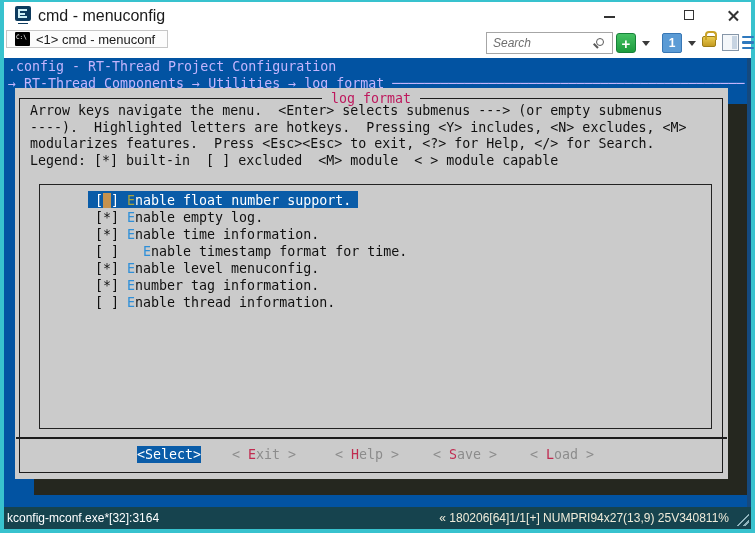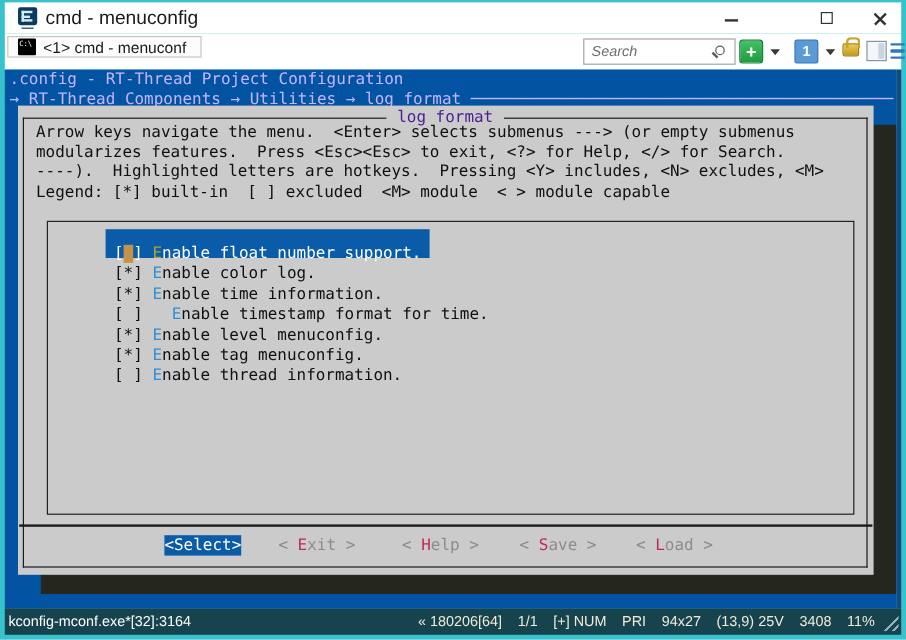--- a/index.html
+++ b/index.html
@@ -56,41 +56,41 @@
   .rightstrip{position:absolute;left:747px;top:58px;width:4px;height:449px;background:#15497E;}
   .trow{position:absolute;white-space:pre;color:#c4b5fd;}
   .row-config{left:4px;top:0;}
   .row-crumb{left:4px;top:17px;}
 
   .shadow{position:absolute;left:30px;top:46px;width:713px;height:391px;background:#25271F;}
   .dialog{position:absolute;left:11px;top:30px;width:713px;height:391px;background:#CBCBCB;color:#101010;}
   .dlg-borderbox{position:absolute;left:4px;top:10px;right:5px;bottom:6px;border:1.5px solid #1c1c1c;border-top:none;pointer-events:none;}
   .dlg-titlerow{position:absolute;left:4px;right:5px;top:3px;height:15px;display:flex;align-items:center;}
   .hline{flex:1;height:1.5px;background:#1c1c1c;}
-  .dlg-title{padding:0 9px;color:#4c1d95;white-space:pre;}
+  .dlg-title{padding:0 9px;color:#be185d;white-space:pre;}
   .instr{position:absolute;left:15px;top:15px;line-height:16.5px;}
   .instr div{white-space:pre;}
   .listbox{position:absolute;left:24px;top:96px;width:673px;height:245px;border:1.5px solid #222;}
-  .item{position:absolute;left:73px;height:17px;padding:12px 7px;white-space:pre;cursor:default;}
+  .item{position:absolute;left:73px;height:17px;padding:1px 7px;white-space:pre;cursor:default;}
   .item .hotkey{color:#2E8FD8;}
   .item.selected{background:#0A5CA8;color:#FFFFFF;}
   .item.selected .hotkey{color:#A8A33C;}
   .item .cursorblk{background:#C5924E;color:#C5924E;}
   .i0{top:103px}.i1{top:120px}.i2{top:137px}.i3{top:154px}.i4{top:171px}.i5{top:188px}.i6{top:205px}
   .sep{position:absolute;left:1px;right:1px;top:349px;height:1.5px;background:#1c1c1c;}
   .dbtn{position:absolute;top:358px;height:17px;white-space:pre;color:#8C8C8C;cursor:default;}
   .dbtn .hot{color:#C02B50;}
   .dbtn.selected{background:#0A5CA8;color:#FFFFFF;}
   .b0{left:122px}.b1p{left:217px}.b2p{left:320px}.b3p{left:418px}.b4p{left:515px}
 
   
   .statusbar{position:absolute;left:4px;top:507px;width:747px;height:22px;background:#16434E;
        display:flex;align-items:center;font-size:12px;color:#FFFFFF;}
   .sb-left{margin-left:3px;white-space:pre;}
-  .sb-right{margin-left:auto;margin-right:22px;display:flex;gap:13px;color:#EFEBD9;white-space:pre;}
+  .sb-right{margin-left:auto;margin-right:22px;display:flex;color:#EFEBD9;white-space:pre;}
   .grip{position:absolute;right:2px;bottom:3px;width:15px;height:15px;
        background:repeating-linear-gradient(135deg,transparent 0 3px,#8FB3BC 3px 4.6px);
        clip-path:polygon(100% 0,100% 100%,0 100%);}
 </style>
 </head>
 <body>
 
 <div class="frame">
 
   <div class="titlebar">
@@ -147,33 +147,33 @@
     <div class="dialog">
       <div class="dlg-titlerow">
         <span class="hline"></span>
         <span class="dlg-title">log format</span>
         <span class="hline"></span>
       </div>
       <div class="dlg-borderbox"></div>
 
       <div class="instr">
         <div>Arrow keys navigate the menu.  &lt;Enter&gt; selects submenus ---&gt; (or empty submenus</div>
+        <div>----).  Highlighted letters are hotkeys.  Pressing &lt;Y&gt; includes, &lt;N&gt; excludes, &lt;M&gt;</div>
         <div>modularizes features.  Press &lt;Esc&gt;&lt;Esc&gt; to exit, &lt;?&gt; for Help, &lt;/&gt; for Search.</div>
-        <div>----).  Highlighted letters are hotkeys.  Pressing &lt;Y&gt; includes, &lt;N&gt; excludes, &lt;M&gt;</div>
         <div>Legend: [*] built-in  [ ] excluded  &lt;M&gt; module  &lt; &gt; module capable</div>
       </div>
 
       <div class="listbox"></div>
 
       <div class="item selected i0"><span>[</span><span class="cursorblk"> </span><span>] </span><span class="hotkey">E</span><span>nable float number support.</span></div>
-      <div class="item i1"><span>[*] </span><span class="hotkey">E</span><span>nable color log.</span></div>
+      <div class="item i1"><span>[*] </span><span class="hotkey">E</span><span>nable empty log.</span></div>
       <div class="item i2"><span>[*] </span><span class="hotkey">E</span><span>nable time information.</span></div>
       <div class="item i3"><span>[ ]   </span><span class="hotkey">E</span><span>nable timestamp format for time.</span></div>
       <div class="item i4"><span>[*] </span><span class="hotkey">E</span><span>nable level menuconfig.</span></div>
-      <div class="item i5"><span>[*] </span><span class="hotkey">E</span><span>nable tag menuconfig.</span></div>
+      <div class="item i5"><span>[*] </span><span class="hotkey">E</span><span>number tag information.</span></div>
       <div class="item i6"><span>[ ] </span><span class="hotkey">E</span><span>nable thread information.</span></div>
 
       <div class="sep"></div>
 
       <div class="dbtn selected b0">&lt;Select&gt;</div>
       <div class="dbtn b1p"><span>&lt; </span><span class="hot">E</span><span>xit &gt;</span></div>
       <div class="dbtn b2p"><span>&lt; </span><span class="hot">H</span><span>elp &gt;</span></div>
       <div class="dbtn b3p"><span>&lt; </span><span class="hot">S</span><span>ave &gt;</span></div>
       <div class="dbtn b4p"><span>&lt; </span><span class="hot">L</span><span>oad &gt;</span></div>
     </div>

